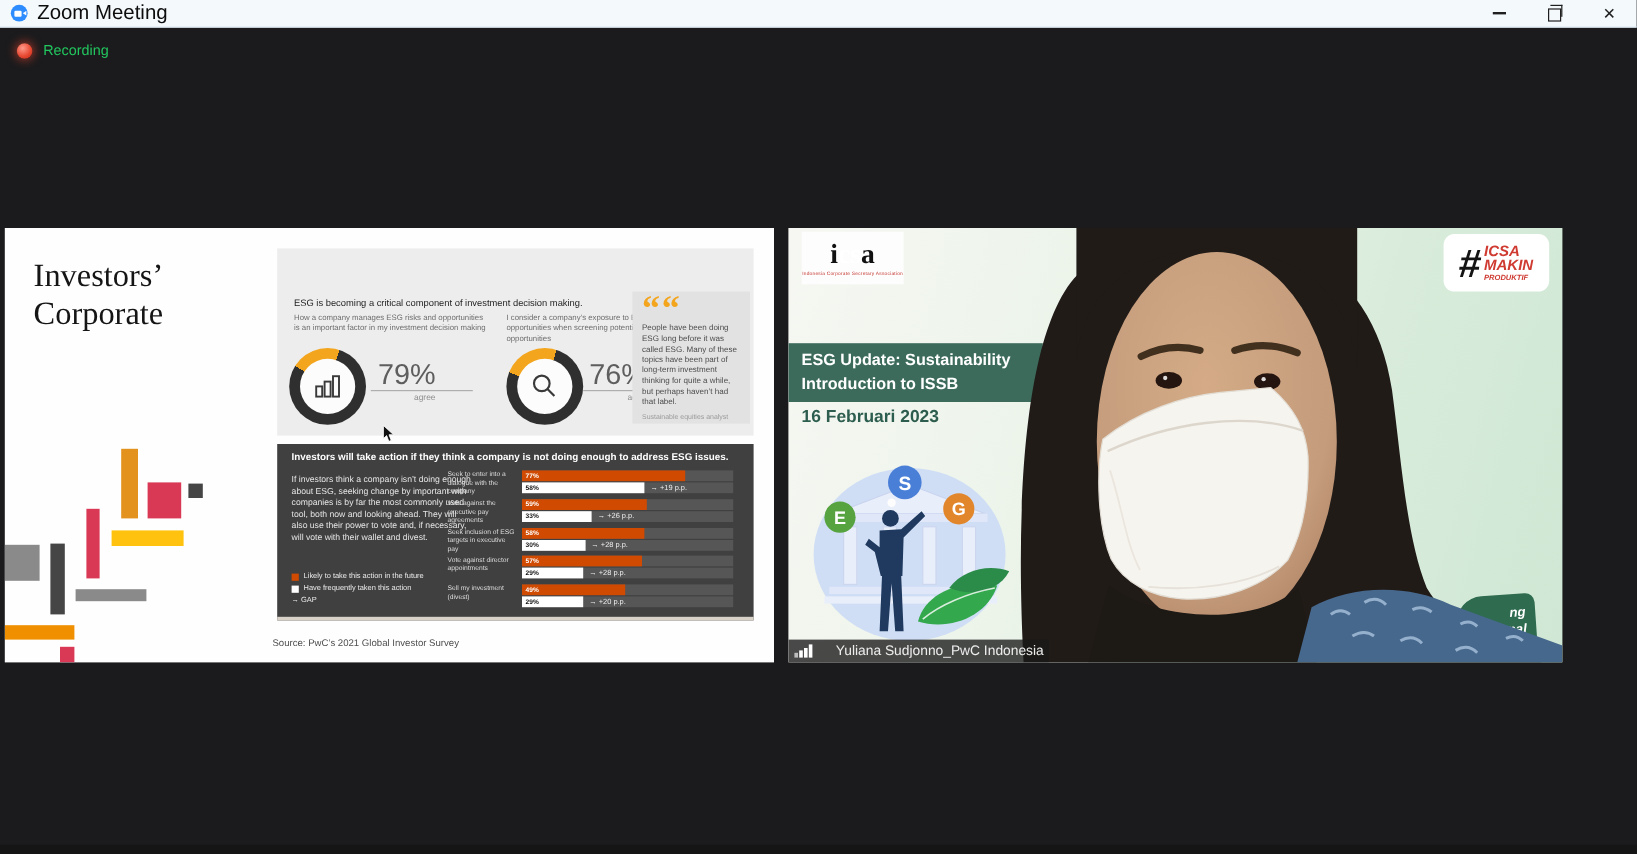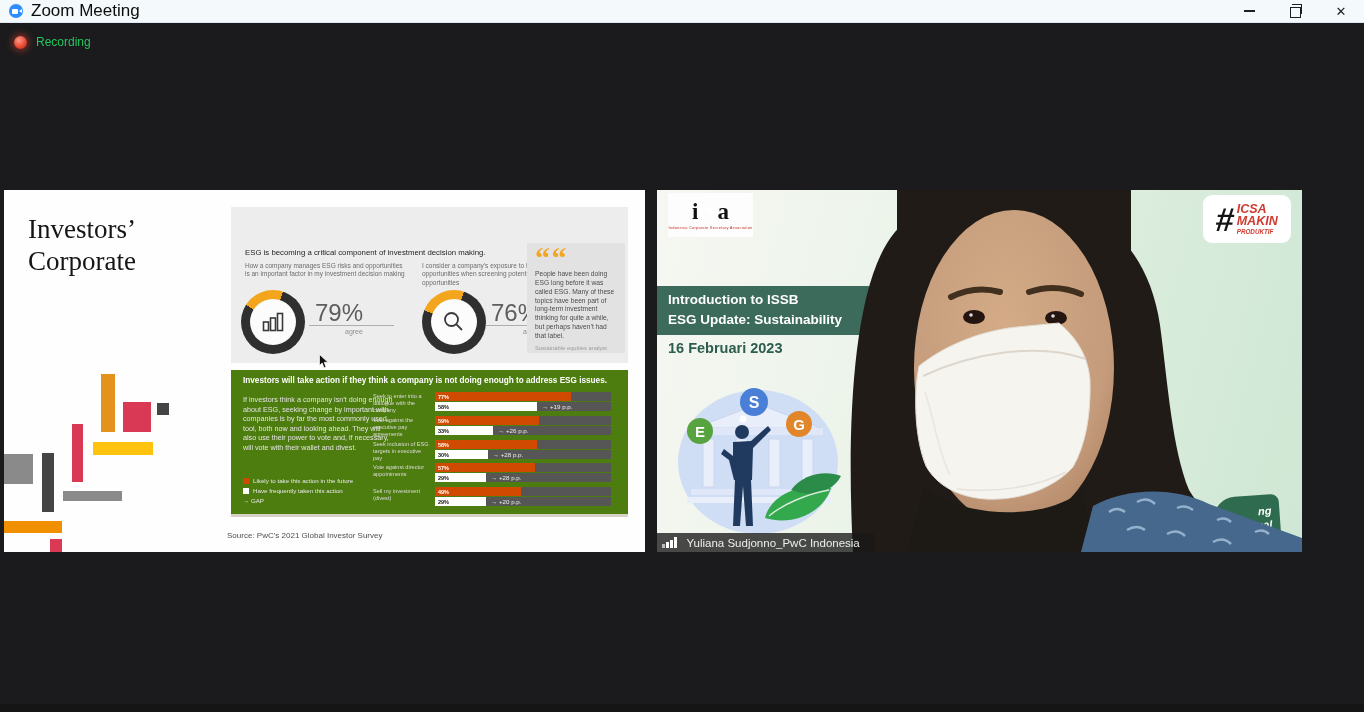--- a/index.html
+++ b/index.html
@@ -64,21 +64,21 @@
   .sl1{left:78px}.sl2{left:255px}
   .stat-unit{position:absolute;top:121px;font-size:7px;color:#8f8f8f}
   .su1{left:114px}.su2{left:292px}
   .quote{position:absolute;left:296px;top:36px;width:98px;height:110px;background:#e2e2e3;
          padding:4px 8px;box-sizing:border-box}
   .quote-mark{font-family:"Liberation Serif",serif;font-size:30px;line-height:22px;
               color:#f3a51d;font-weight:bold;letter-spacing:-3px}
   .quote-text{font-size:6.7px;line-height:1.32;color:#4c4c4c;margin-top:1px}
   .quote-attr{font-size:5.8px;color:#9b9b9b;margin-top:4px}
 
-  .panel2{position:absolute;left:227px;top:180px;width:397px;height:147px;background:#4d7c0f;
+  .panel2{position:absolute;left:227px;top:180px;width:397px;height:147px;background:#404040;
           border-bottom:3px solid #d8d1c7;box-sizing:border-box}
   .p2-heading{position:absolute;left:12px;top:6px;right:6px;font-size:8.2px;font-weight:bold;color:#fff}
   .p2-body{position:absolute;left:12px;top:25px;width:152px;font-size:7.2px;line-height:1.32;color:#e4e4e4}
   .legend{position:absolute;left:12px;top:107px}
   .legend-item{display:flex;align-items:center;gap:4px;margin-bottom:3px;font-size:6.2px;color:#e9e9e9}
   .sq{width:6px;height:6px;flex:0 0 auto}
   .sq.orange{background:#d04a02}.sq.white{background:#fff}
   .bar-row{position:absolute;left:142px;display:flex;gap:6px}
   .r1{top:22px}.r2{top:46px}.r3{top:70px}.r4{top:93px}.r5{top:117px}
   .bar-label{width:56px;font-size:5.6px;line-height:1.25;color:#dcdcdc;padding-top:1px}
@@ -113,21 +113,21 @@
   .banner{position:absolute;left:0;top:96px;width:212px;background:#3c6b5c;color:#fff;
           font-weight:bold;font-size:13.5px;line-height:1.5;padding:4px 0 4px 11px;box-sizing:border-box;z-index:1}
   .date{position:absolute;left:11px;top:150px;font-size:14.5px;font-weight:bold;color:#2d5d4e;z-index:1}
   .illu{position:absolute;left:16px;top:196px;z-index:1}
   .corner-logo{position:absolute;right:22px;bottom:8px;width:66px;height:48px;background:#2e6b4f;
                border-radius:22px 8px 10px 8px;color:#fff;font-style:italic;font-weight:bold;font-size:11px;
                display:flex;flex-direction:column;align-items:flex-end;justify-content:center;
                padding-right:8px;line-height:1.25;box-sizing:border-box;transform:rotate(-4deg);z-index:2}
   .person{position:absolute;inset:0;z-index:3}
   .name-tag{position:absolute;left:0;bottom:0;height:19px;width:217px;background:rgba(24,24,24,.78);
-            display:flex;align-items:center;gap:10px;padding-left:5px;box-sizing:border-box;z-index:4}
+            display:flex;align-items:center;gap:20px;padding-left:5px;box-sizing:border-box;z-index:4}
   .signal-icon{display:flex;align-items:flex-end;gap:1.5px;height:11px}
   .signal-icon i{display:block;width:2.5px;background:#fff}
   .signal-icon i:nth-child(1){height:4px;background:#bdbdbd}
   .signal-icon i:nth-child(2){height:6px}
   .signal-icon i:nth-child(3){height:8.5px}
   .signal-icon i:nth-child(4){height:11px}
   .name-text{color:#ededed;font-size:11.5px;white-space:nowrap}
 </style>
 </head>
 <body>
@@ -324,22 +324,22 @@
   <div class="hash-badge">
     <span class="hash">#</span>
     <span class="badge-col">
       <span class="badge-l1">ICSA</span>
       <span class="badge-l2">MAKIN</span>
       <span class="badge-l3">PRODUKTIF</span>
     </span>
   </div>
 
   <div class="banner">
+    <div>ESG Update: Sustainability</div>
     <div>Introduction to ISSB</div>
-    <div>ESG Update: Sustainability</div>
   </div>
   <div class="date">16 Februari 2023</div>
 
   <svg class="illu" width="180" height="150" viewBox="0 0 180 150">
     <ellipse cx="85" cy="76" rx="80" ry="72" fill="#cfdef5"></ellipse>
     <g>
       <polygon points="22,42 85,18 148,42" fill="#e9eefb" stroke="#c9d4ee" stroke-width="1"></polygon>
       <rect x="20" y="42" width="130" height="7" fill="#dfe7f8"></rect>
       <rect x="30" y="53" width="11" height="48" fill="#e9eefb" stroke="#ccd6ef" stroke-width="1"></rect>
       <rect x="63" y="53" width="11" height="48" fill="#e9eefb" stroke="#ccd6ef" stroke-width="1"></rect>

